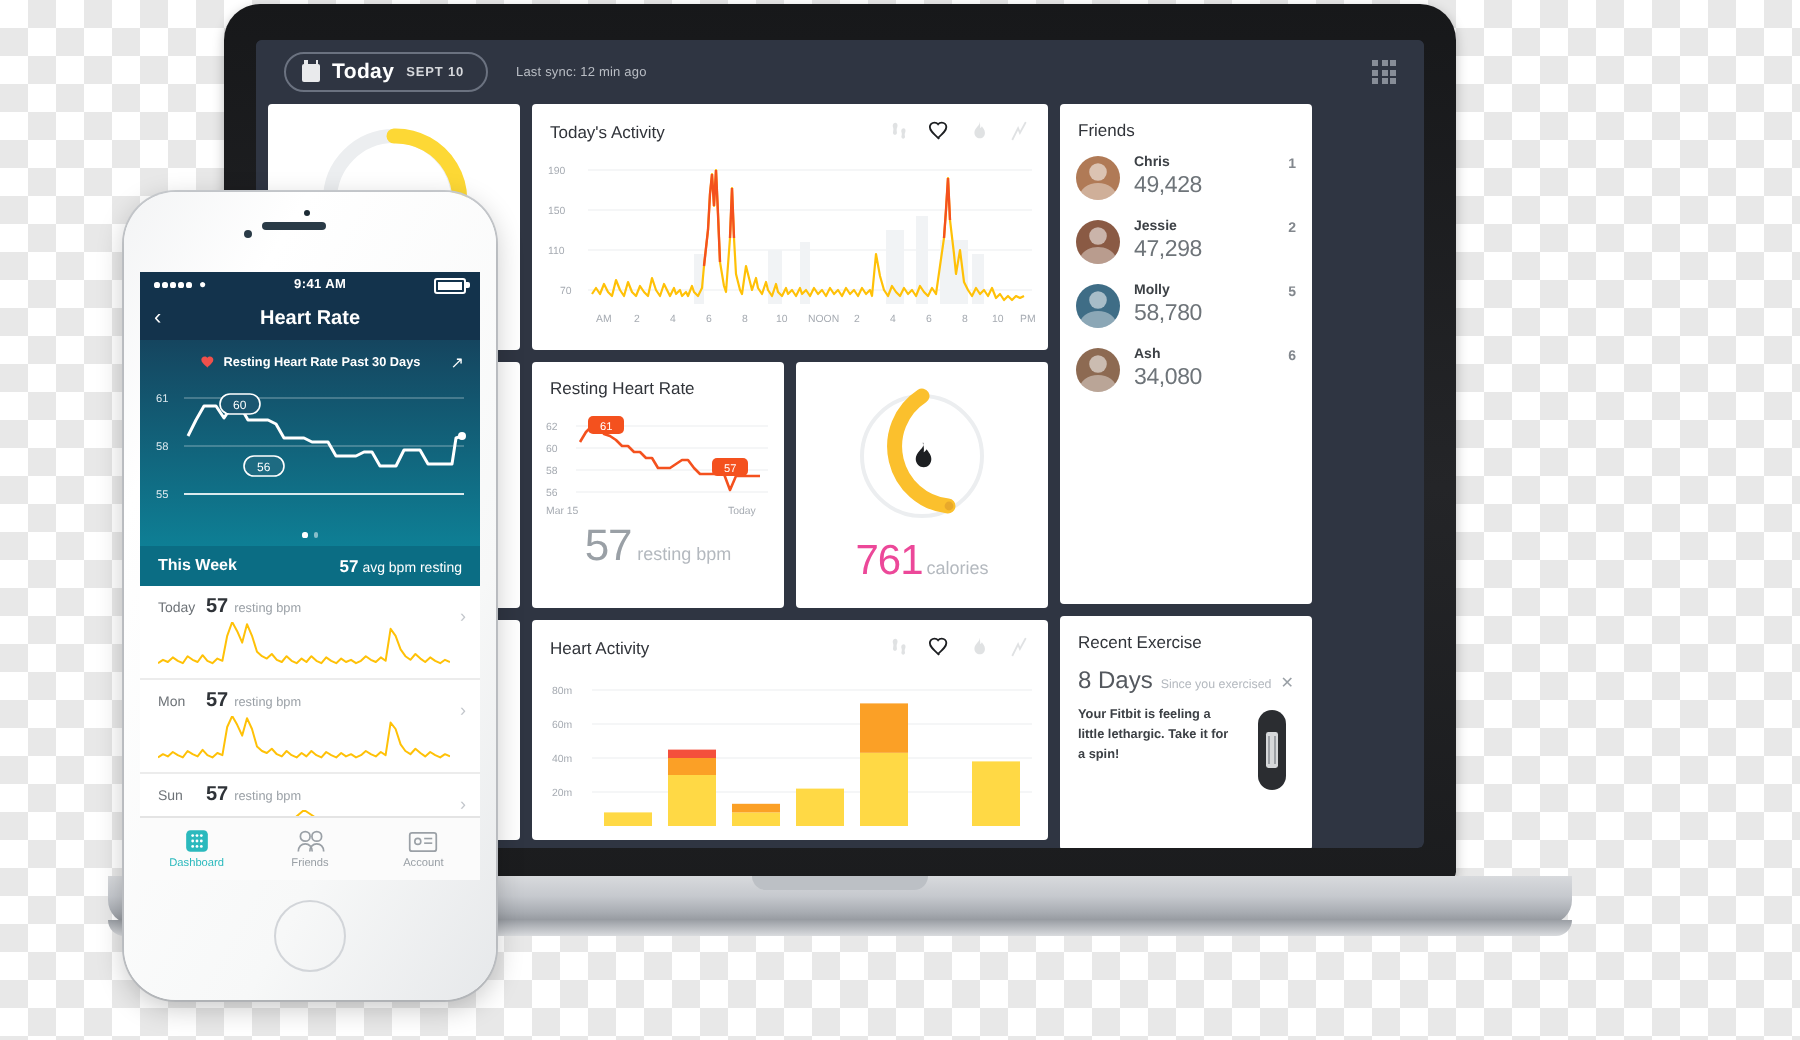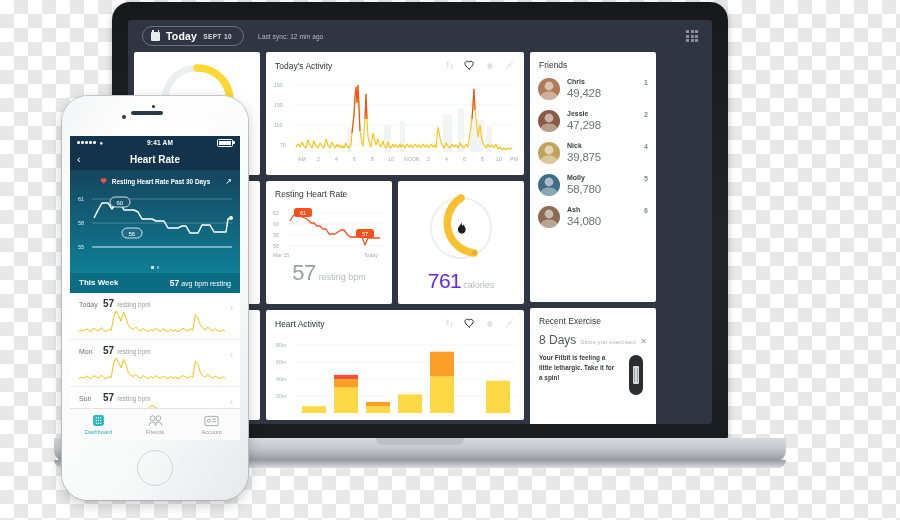--- a/index.html
+++ b/index.html
@@ -69,21 +69,21 @@
   .head-icons{margin-left:auto;display:flex;align-items:center;gap:9px;}
 
   .ico{width:11px;height:11px;display:block;}
   .ico.dim{opacity:.30;}
   .ico.active{opacity:1;}
 
   
   .ring-card{height:123px;display:flex;flex-direction:column;align-items:center;justify-content:center;}
   .ring{width:74px;height:74px;border-radius:50%;position:relative;}
   .ring-val{text-align:center;margin-top:3px;}
-  .ring-num{font-size:21px;color:#6d28d9;font-weight:300;letter-spacing:-.5px;}
+  .ring-num{font-size:21px;color:#ec4899;font-weight:300;letter-spacing:-.5px;}
   .ring-unit{font-size:9px;color:#b4b9bf;margin-left:2px;}
 
   .flame-glyph{position:absolute;left:50%;top:50%;transform:translate(-50%,-50%);font-size:19px;line-height:1;color:#1d1f22;}
 
   
   .chart-box{position:relative;padding:2px 6px 0 6px;}
   svg{display:block;}
   .axlabel{font-size:5.2px;fill:#a6abb2;font-family:"Liberation Sans",sans-serif;}
   .gline{stroke:#eceef0;stroke-width:.6;}
 
@@ -413,33 +413,20 @@
                       <svg width="22" height="22" viewBox="0 0 22 22">
                         <circle cx="11" cy="8" r="4.4" fill="rgba(255,255,255,.55)"></circle>
                         <path d="M1 22c1-6 5-8.5 10-8.5S20 16 21 22z" fill="rgba(255,255,255,.4)"></path>
                       </svg>
                     </span>
                     <span>
                       <span class="fname" style="display:block">Jessie</span>
                       <span class="fsteps" style="display:block">47,298</span>
                     </span>
                     <span class="frank">2</span>
-                  </div>
-                  <div class="friend">
-                    <span class="ava" style="background:#c2a35e">
-                      <svg width="22" height="22" viewBox="0 0 22 22">
-                        <circle cx="11" cy="8" r="4.4" fill="rgba(255,255,255,.55)"></circle>
-                        <path d="M1 22c1-6 5-8.5 10-8.5S20 16 21 22z" fill="rgba(255,255,255,.4)"></path>
-                      </svg>
-                    </span>
-                    <span>
-                      <span class="fname" style="display:block">Nick</span>
-                      <span class="fsteps" style="display:block">39,875</span>
-                    </span>
-                    <span class="frank">4</span>
                   </div>
                   <div class="friend">
                     <span class="ava" style="background:#3f6d86">
                       <svg width="22" height="22" viewBox="0 0 22 22">
                         <circle cx="11" cy="8" r="4.4" fill="rgba(255,255,255,.55)"></circle>
                         <path d="M1 22c1-6 5-8.5 10-8.5S20 16 21 22z" fill="rgba(255,255,255,.4)"></path>
                       </svg>
                     </span>
                     <span>
                       <span class="fname" style="display:block">Molly</span>

